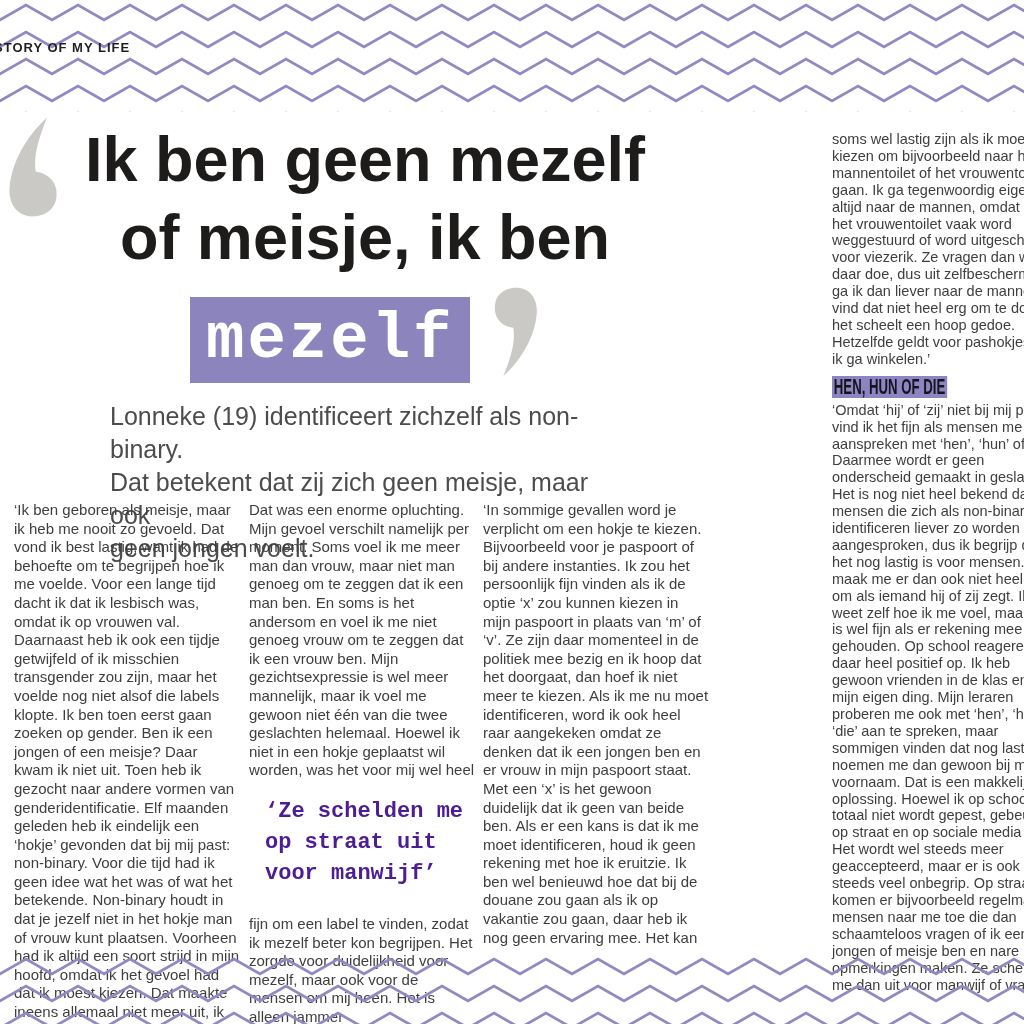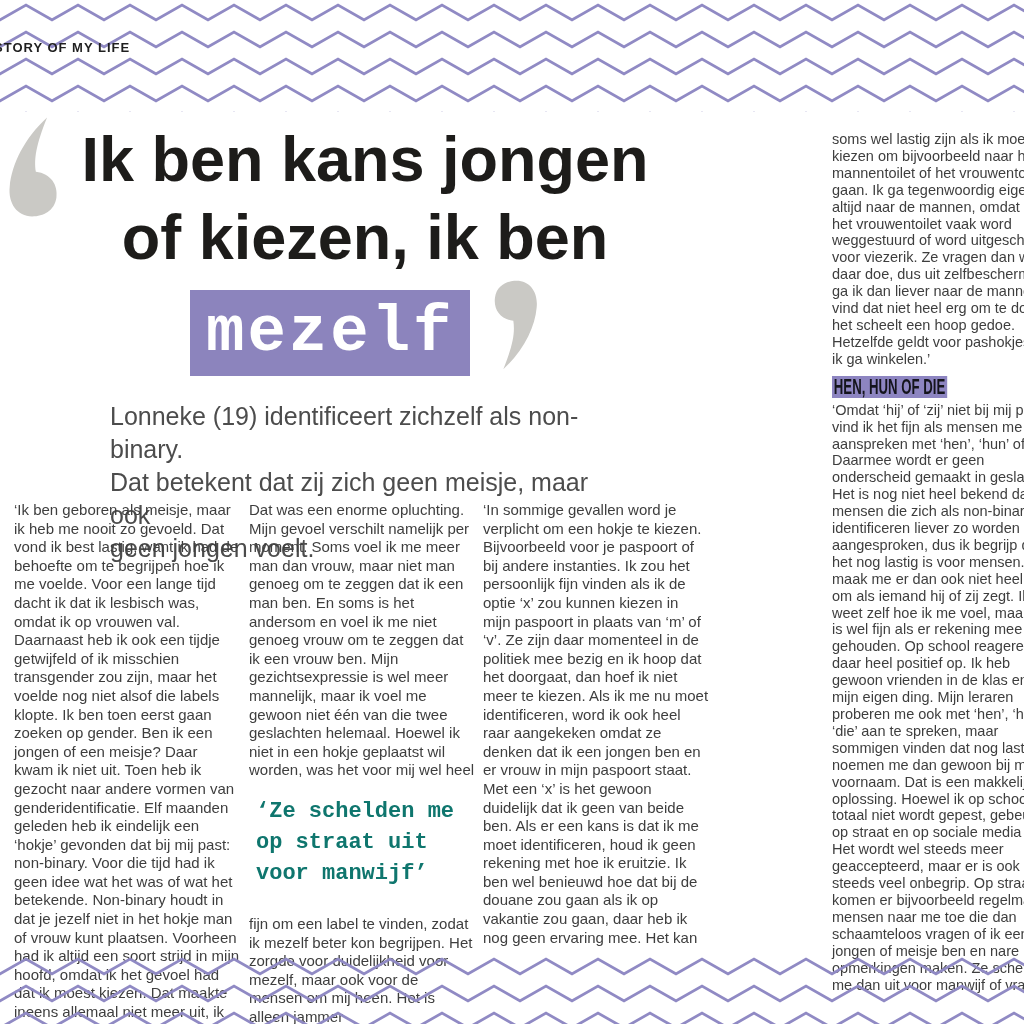--- a/index.html
+++ b/index.html
@@ -6,35 +6,35 @@
   .page{position:relative;width:1024px;height:1024px;background:#ffffff;overflow:hidden;
         font-family:"Liberation Sans",sans-serif;}
   .zz{position:absolute;left:0;width:1024px;display:block;}
   .zz.top{top:0;height:112px;}
   .zz.bottom{bottom:0;height:70px;}
   .kicker{position:absolute;left:-6px;top:40px;font-size:13px;font-weight:700;
           letter-spacing:1px;color:#1f1f1f;white-space:nowrap;}
   .headline{position:absolute;left:0;top:120px;width:730px;text-align:center;
             color:#1d1c1a;font-weight:700;font-size:63px;line-height:78px;letter-spacing:0px;}
   .h-line{white-space:nowrap;}
-  .h-line3{position:relative;margin-top:13px;height:92px;}
+  .h-line3{position:relative;margin-top:20px;height:92px;}
   .hl-box{display:inline-block;background:#8c84bd;color:#ffffff;
           font-family:"Liberation Mono","DejaVu Sans Mono",monospace;font-weight:700;
           font-size:64px;line-height:86px;letter-spacing:3px;padding:0 16px;}
   .quote-mark{position:absolute;}
   .quote-mark svg{display:block;}
   .intro{position:absolute;left:110px;top:400px;width:520px;text-align:left;
          font-size:25px;line-height:1.32;color:#4c4c4c;white-space:pre-line;}
   .col{position:absolute;color:#3e3e3e;}
   .col p{margin:0;}
   .col1{left:14px;top:501px;width:226px;font-size:15px;line-height:18.6px;}
   .col2{left:249px;top:501px;width:226px;font-size:15px;line-height:18.6px;}
   .col3{left:483px;top:501px;width:226px;font-size:15px;line-height:18.6px;}
   .col4{left:832px;top:131px;width:232px;font-size:14.5px;line-height:16.9px;}
-  .pull-quote{margin:16px 0 26px 7px;color:#0f766e;
+  .pull-quote{margin:16px 0 26px 16px;color:#4c1d95;
               font-family:"Liberation Mono","DejaVu Sans Mono",monospace;
               font-weight:700;font-size:22px;line-height:31px;white-space:pre-line;}
   .section-header{margin:8px 0 4px 0;height:22px;}
   .section-header span{display:inline-block;transform:scaleX(0.6);transform-origin:left center;
               background:#8d85c1;color:#14141c;font-weight:700;font-size:22px;line-height:22px;
               letter-spacing:0px;padding:0 3px;white-space:nowrap;}
 </style>
 </head>
 <body>
 
@@ -50,22 +50,22 @@
   </svg>
 
   <div class="kicker">STORY OF MY LIFE</div>
 
   <div class="headline">
     <span class="quote-mark" style="left:6px;top:-5px;">
       <svg width="56" height="104" viewBox="0 0 60 110">
         <path d="M28 108 C12 108 2 94 4 76 C6 52 20 24 44 2 C32 32 30 46 32 60 C48 62 56 74 54 88 C52 102 40 108 28 108 Z" fill="#cac9c5"></path>
       </svg>
     </span>
-    <div class="h-line">Ik ben kans jongen</div>
-    <div class="h-line">of kiezen, ik ben</div>
+    <div class="h-line">Ik ben geen mezelf</div>
+    <div class="h-line">of meisje, ik ben</div>
     <div class="h-line3">
       <span class="hl-box">mezelf</span>
       <span class="quote-mark" style="margin-left:2px;top:-10px;position:relative;display:inline-block;vertical-align:top;">
         <svg width="50" height="92" viewBox="0 0 60 110">
           <path d="M32 2 C48 2 58 16 56 34 C54 58 40 86 16 108 C28 78 30 64 28 50 C12 48 4 36 6 22 C8 8 20 2 32 2 Z" fill="#cac9c5"></path>
         </svg>
       </span>
     </div>
   </div>
 

